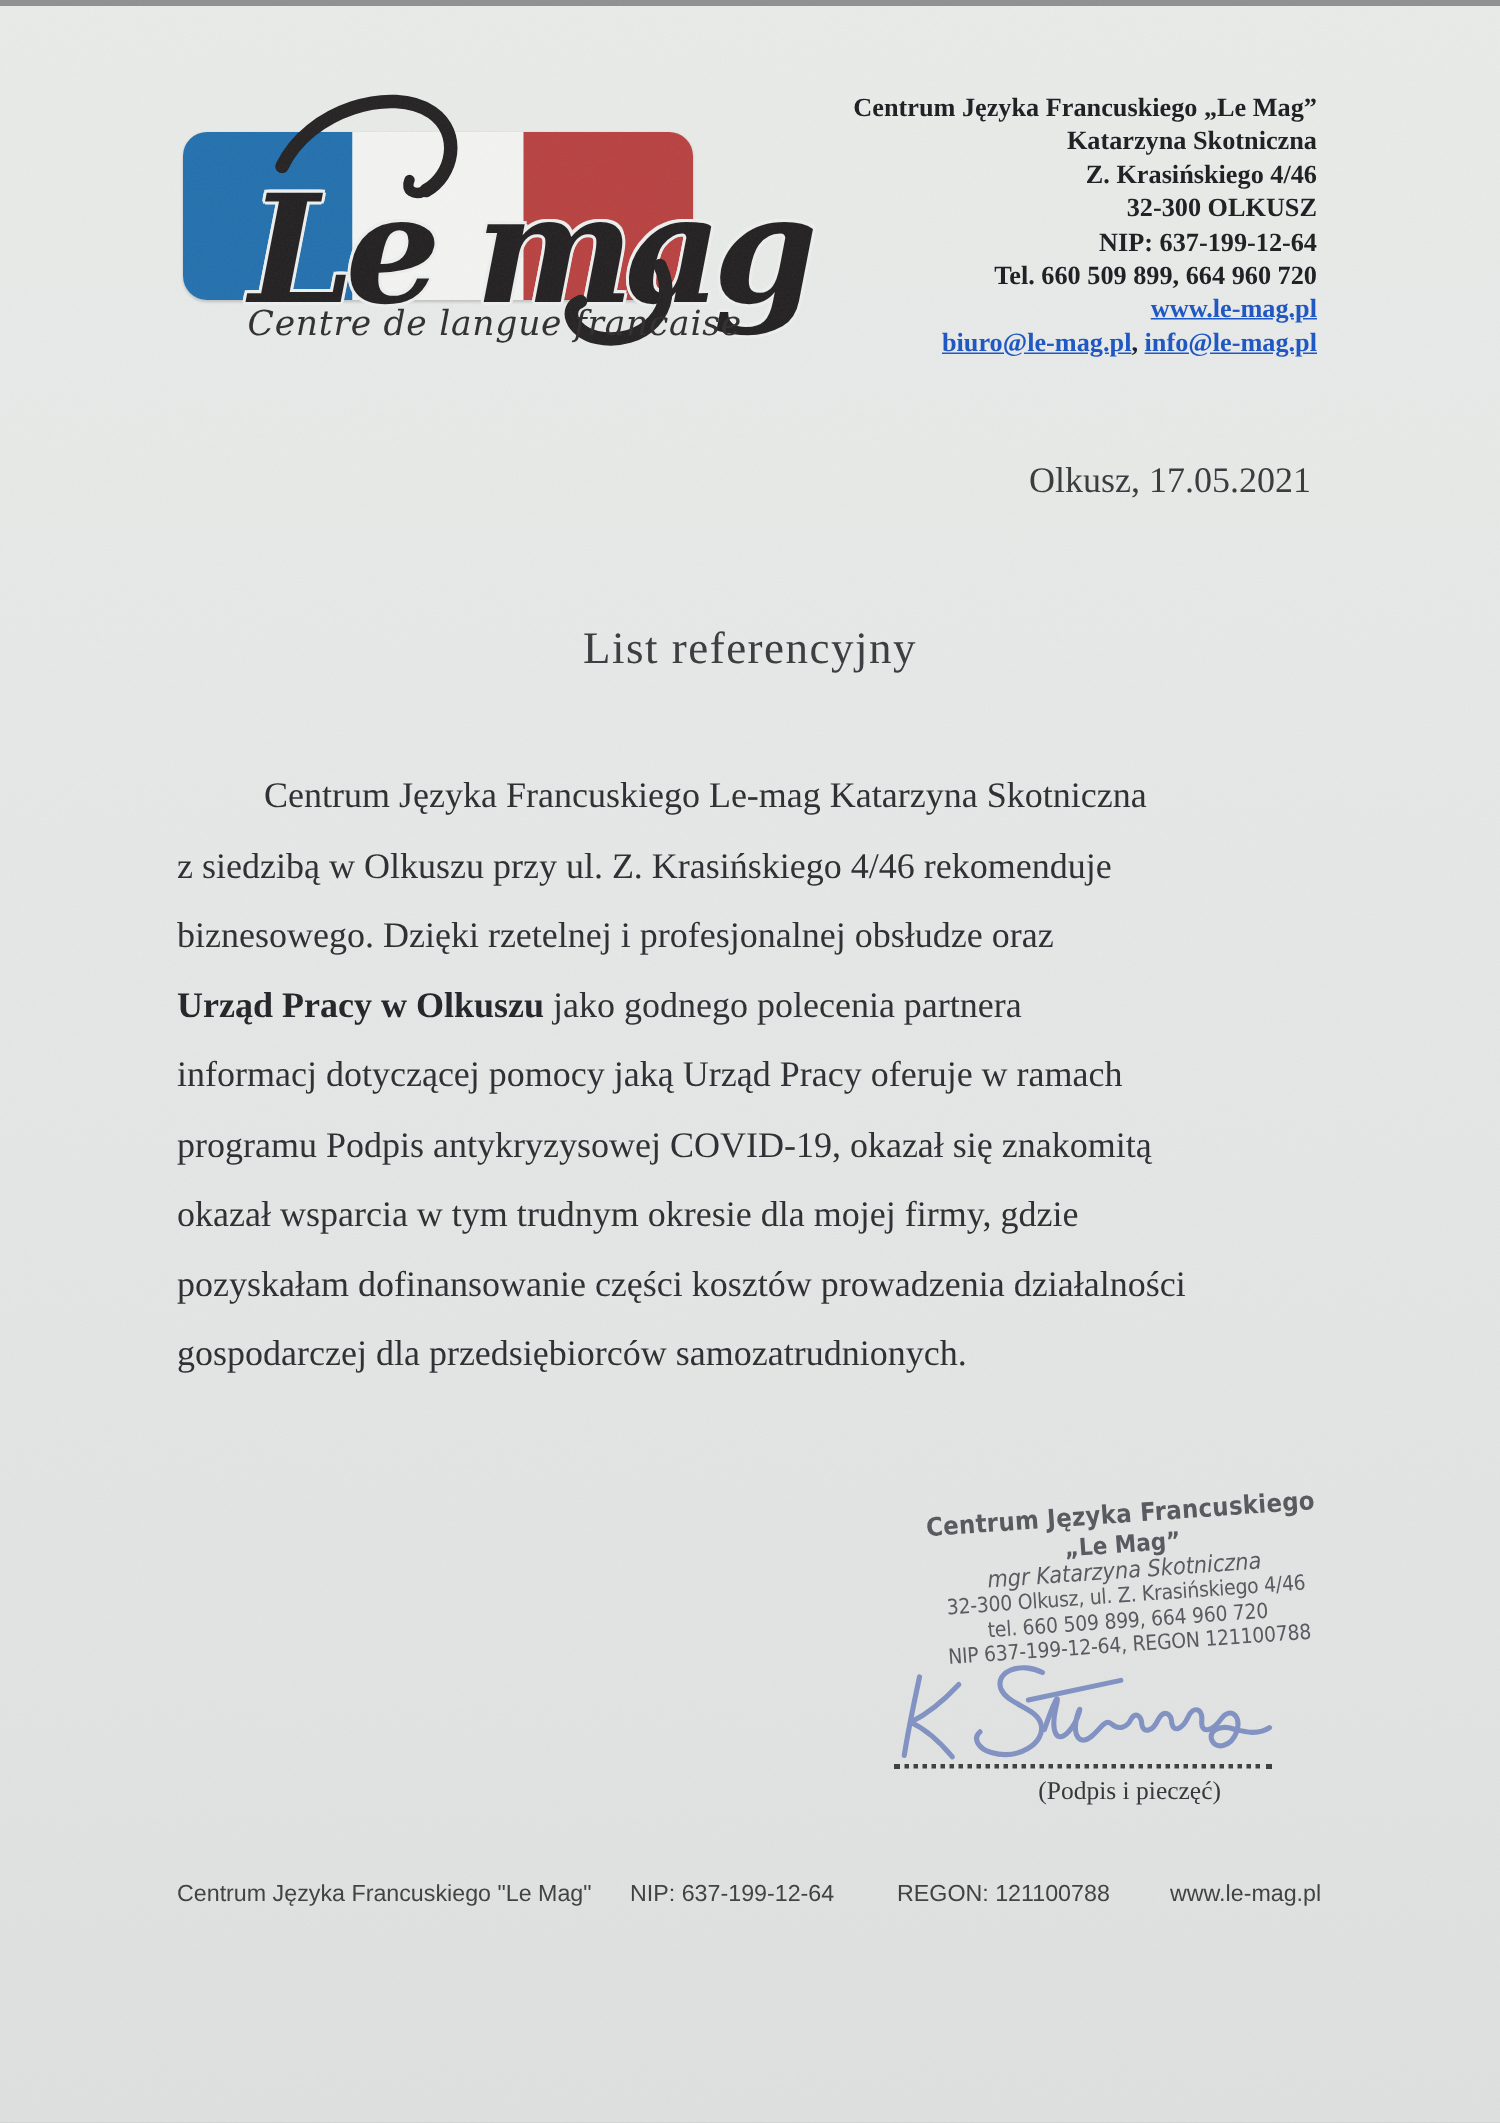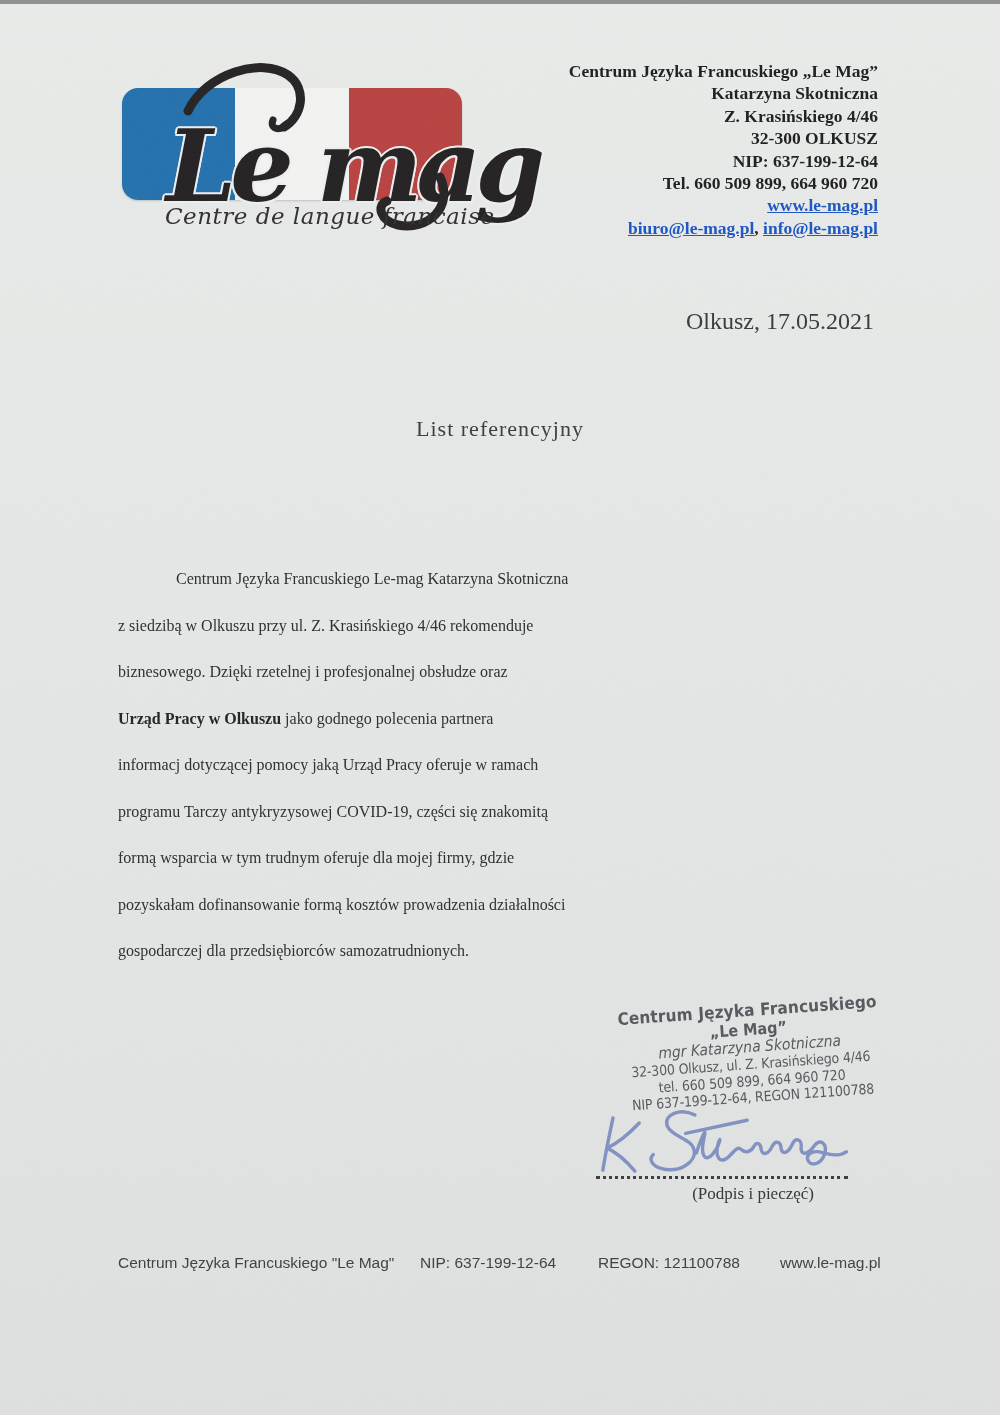--- a/index.html
+++ b/index.html
@@ -29,22 +29,22 @@
            font-style:italic;font-size:23px;color:#2f2d2e;letter-spacing:.5px;margin-left:27px;}
 
   
   .contact{position:absolute;top:60px;right:122px;text-align:right;
            font-weight:bold;font-size:17.5px;line-height:22.4px;color:#1c1c20;}
   .contact .link{color:#1a54c4;text-decoration:underline;}
 
   
   .dateline{position:absolute;top:308px;right:126px;font-size:24px;color:#38383c;}
   .title{position:absolute;top:416px;left:0;width:100%;text-align:center;
-         font-size:22px;color:#3a3a3e;letter-spacing:1px;}
-  .body{position:absolute;left:118px;top:556px;width:776px;font-size:16px;
+         font-size:30px;color:#3a3a3e;letter-spacing:1px;}
+  .body{position:absolute;left:118px;top:508px;width:776px;font-size:24px;
         line-height:46.5px;color:#2c2c30;}
   .bl{margin:0;}
   .bl.indent{text-indent:58px;}
   .bl strong{font-weight:bold;color:#222226;}
 
   
   .stamp{position:absolute;left:600px;top:1000px;width:300px;text-align:center;
          color:#4b4b52;font-family:"DejaVu Sans",sans-serif;
          transform:rotate(-4deg) scaleX(.9);transform-origin:50% 50%;opacity:.92;}
   .s1{font-size:17px;font-weight:bold;letter-spacing:.2px;line-height:21px;}
@@ -104,23 +104,23 @@
 
   <div class="dateline">Olkusz, 17.05.2021</div>
   <div class="title">List referencyjny</div>
 
   <div class="body">
     <p class="bl indent"><span>Centrum Języka Francuskiego Le-mag Katarzyna Skotniczna</span></p>
     <p class="bl"><span>z siedzibą w Olkuszu przy ul. Z. Krasińskiego 4/46 rekomenduje</span></p>
     <p class="bl"><span>biznesowego. Dzięki rzetelnej i profesjonalnej obsłudze oraz</span></p>
     <p class="bl"><strong>Urząd Pracy w Olkuszu</strong><span> jako godnego polecenia partnera</span></p>
     <p class="bl"><span>informacj dotyczącej pomocy jaką Urząd Pracy oferuje w ramach</span></p>
-    <p class="bl"><span>programu Tarczy antykryzysowej COVID-19, części się znakomitą</span></p>
-    <p class="bl"><span>formą wsparcia w tym trudnym oferuje dla mojej firmy, gdzie</span></p>
-    <p class="bl"><span>pozyskałam dofinansowanie formą kosztów prowadzenia działalności</span></p>
+    <p class="bl"><span>programu Podpis antykryzysowej COVID-19, okazał się znakomitą</span></p>
+    <p class="bl"><span>okazał wsparcia w tym trudnym okresie dla mojej firmy, gdzie</span></p>
+    <p class="bl"><span>pozyskałam dofinansowanie części kosztów prowadzenia działalności</span></p>
     <p class="bl"><span>gospodarczej dla przedsiębiorców samozatrudnionych.</span></p>
   </div>
 
   <div class="stamp">
     <div class="s1">Centrum Języka Francuskiego</div>
     <div class="s2">„Le Mag”</div>
     <div class="s3">mgr Katarzyna Skotniczna</div>
     <div class="s4">32-300 Olkusz, ul. Z. Krasińskiego 4/46</div>
     <div class="s5">tel. 660 509 899, 664 960 720</div>
     <div class="s6">NIP 637-199-12-64, REGON 121100788</div>

